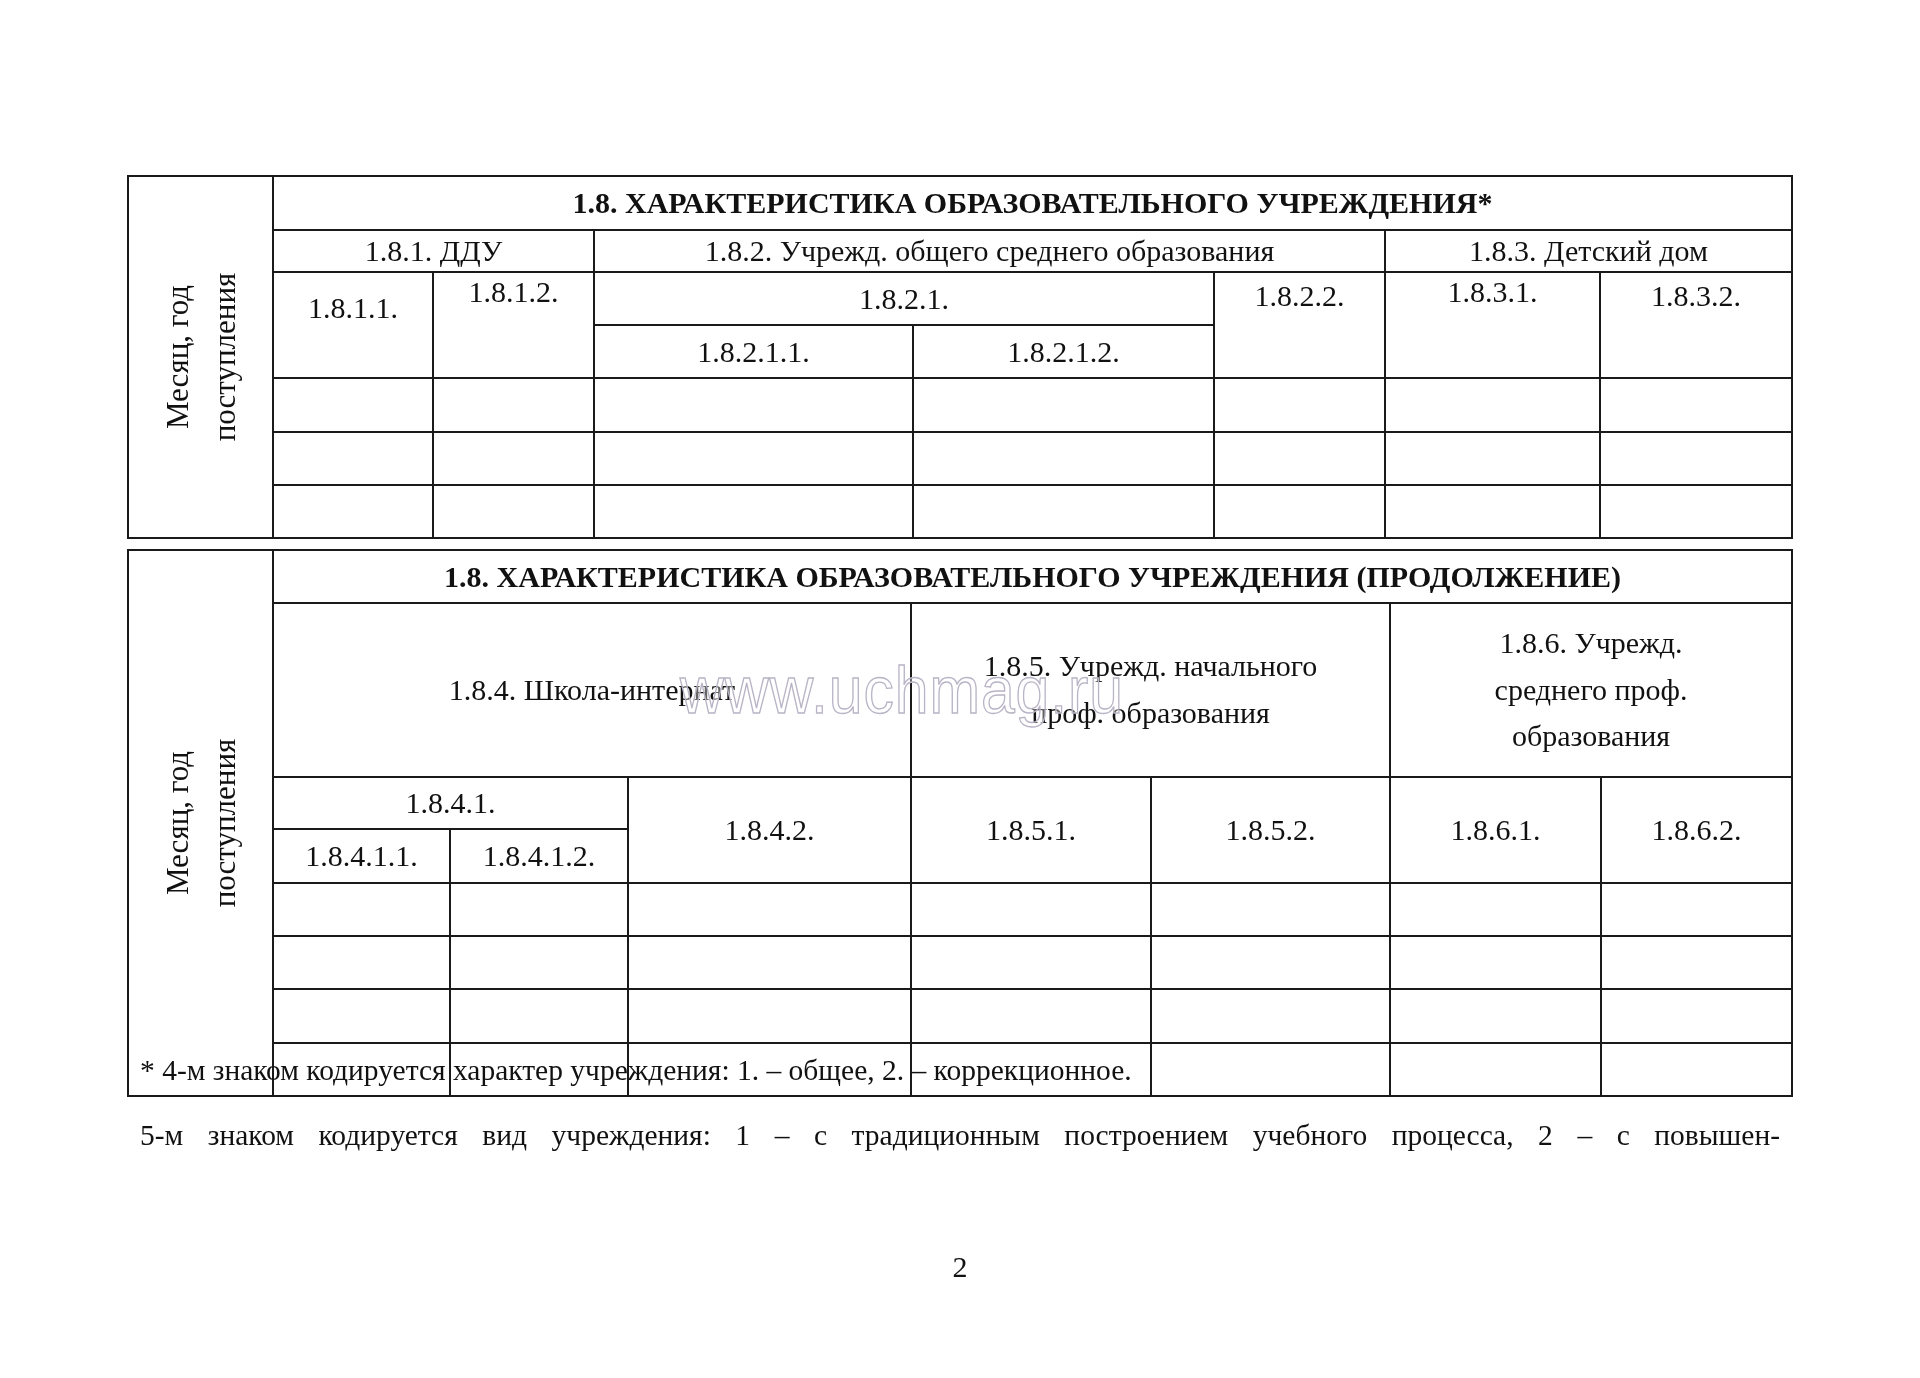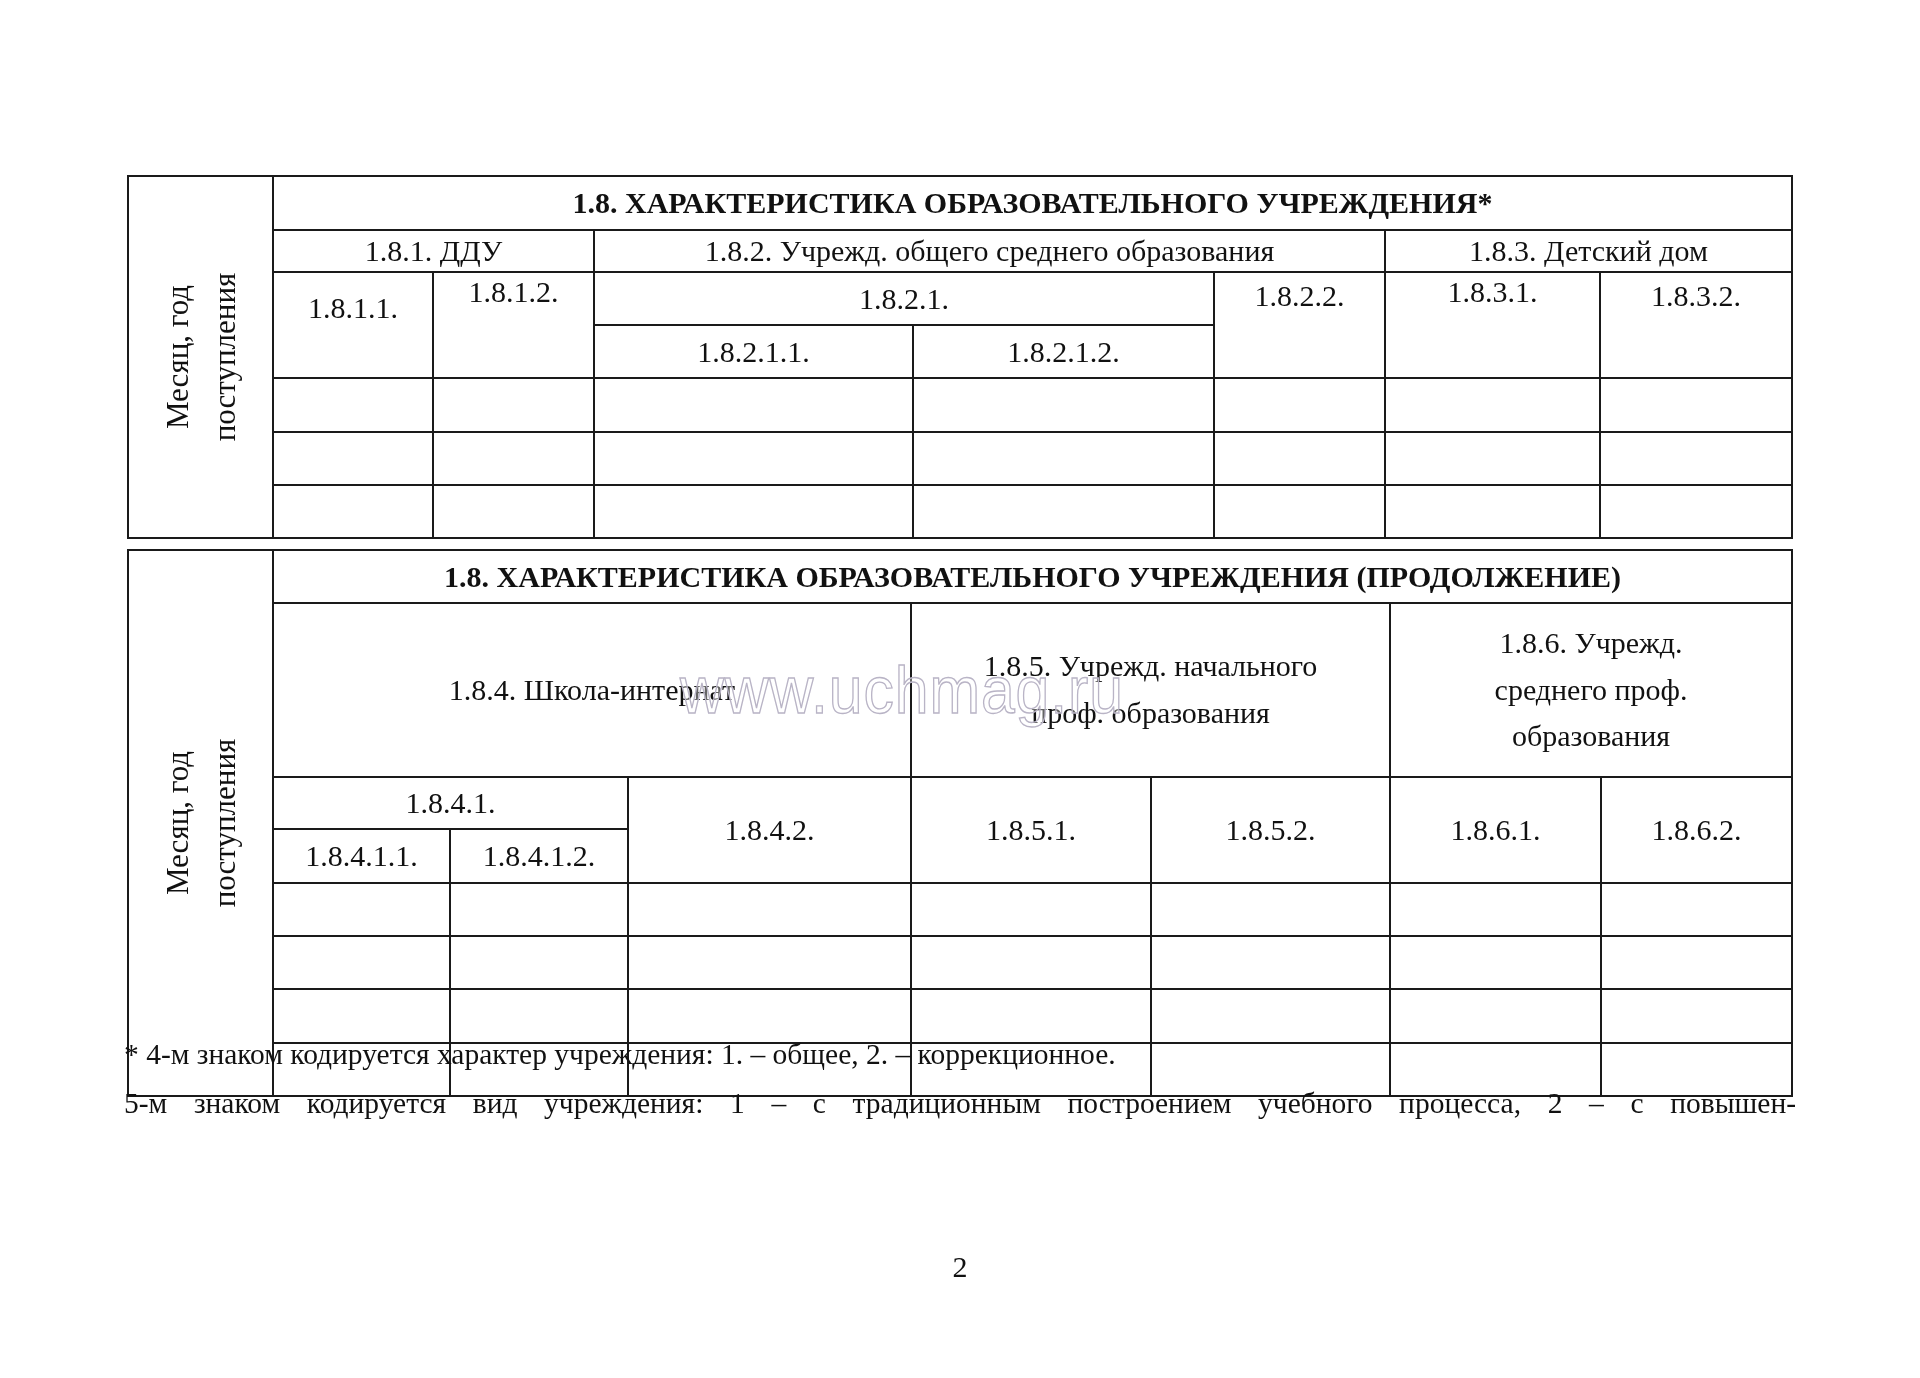--- a/index.html
+++ b/index.html
@@ -9,21 +9,21 @@
   table.form td { border:2px solid #1a1a1a; padding:0; text-align:center; vertical-align:middle;
                   font-size:30px; line-height:1.25; white-space:nowrap; }
   table.form td.title { font-weight:bold; font-size:30px;margin-top:12px; }
   td.rot { position:relative; }
   .rot-inner { position:absolute; left:50%; top:50%; transform:translate(-50%,-50%) rotate(-90deg);
                font-size:31px; line-height:1.5; text-align:center; white-space:nowrap; }
   #sec1 { top:175px; width:1664px; }
   #sec2 { top:549px; width:1664px; }
   .wrap { white-space:normal !important; line-height:1.55 !important; }
   .footnote { position:absolute; left:124px; width:1672px; font-size:29.5px; line-height:49px; }
-  .footnote p { margin:0; }
+  .footnote p { margin:16px; }
   .justify { text-align:justify; text-align-last:justify; }
   .page-num { position:absolute; left:0; width:1920px; top:1250px; text-align:center; font-size:30px; }
   .watermark { position:absolute; left:680px; top:652px; font-family:"Liberation Sans", "DejaVu Sans", sans-serif;
                font-size:66px; letter-spacing:1px; color:rgba(255,255,255,0.35);
                -webkit-text-stroke:1.4px #b9b4c6; pointer-events:none; transform:scaleX(0.92); transform-origin:left top; }
 </style>
 </head>
 <body>
 
 <table class="form" id="sec1">

